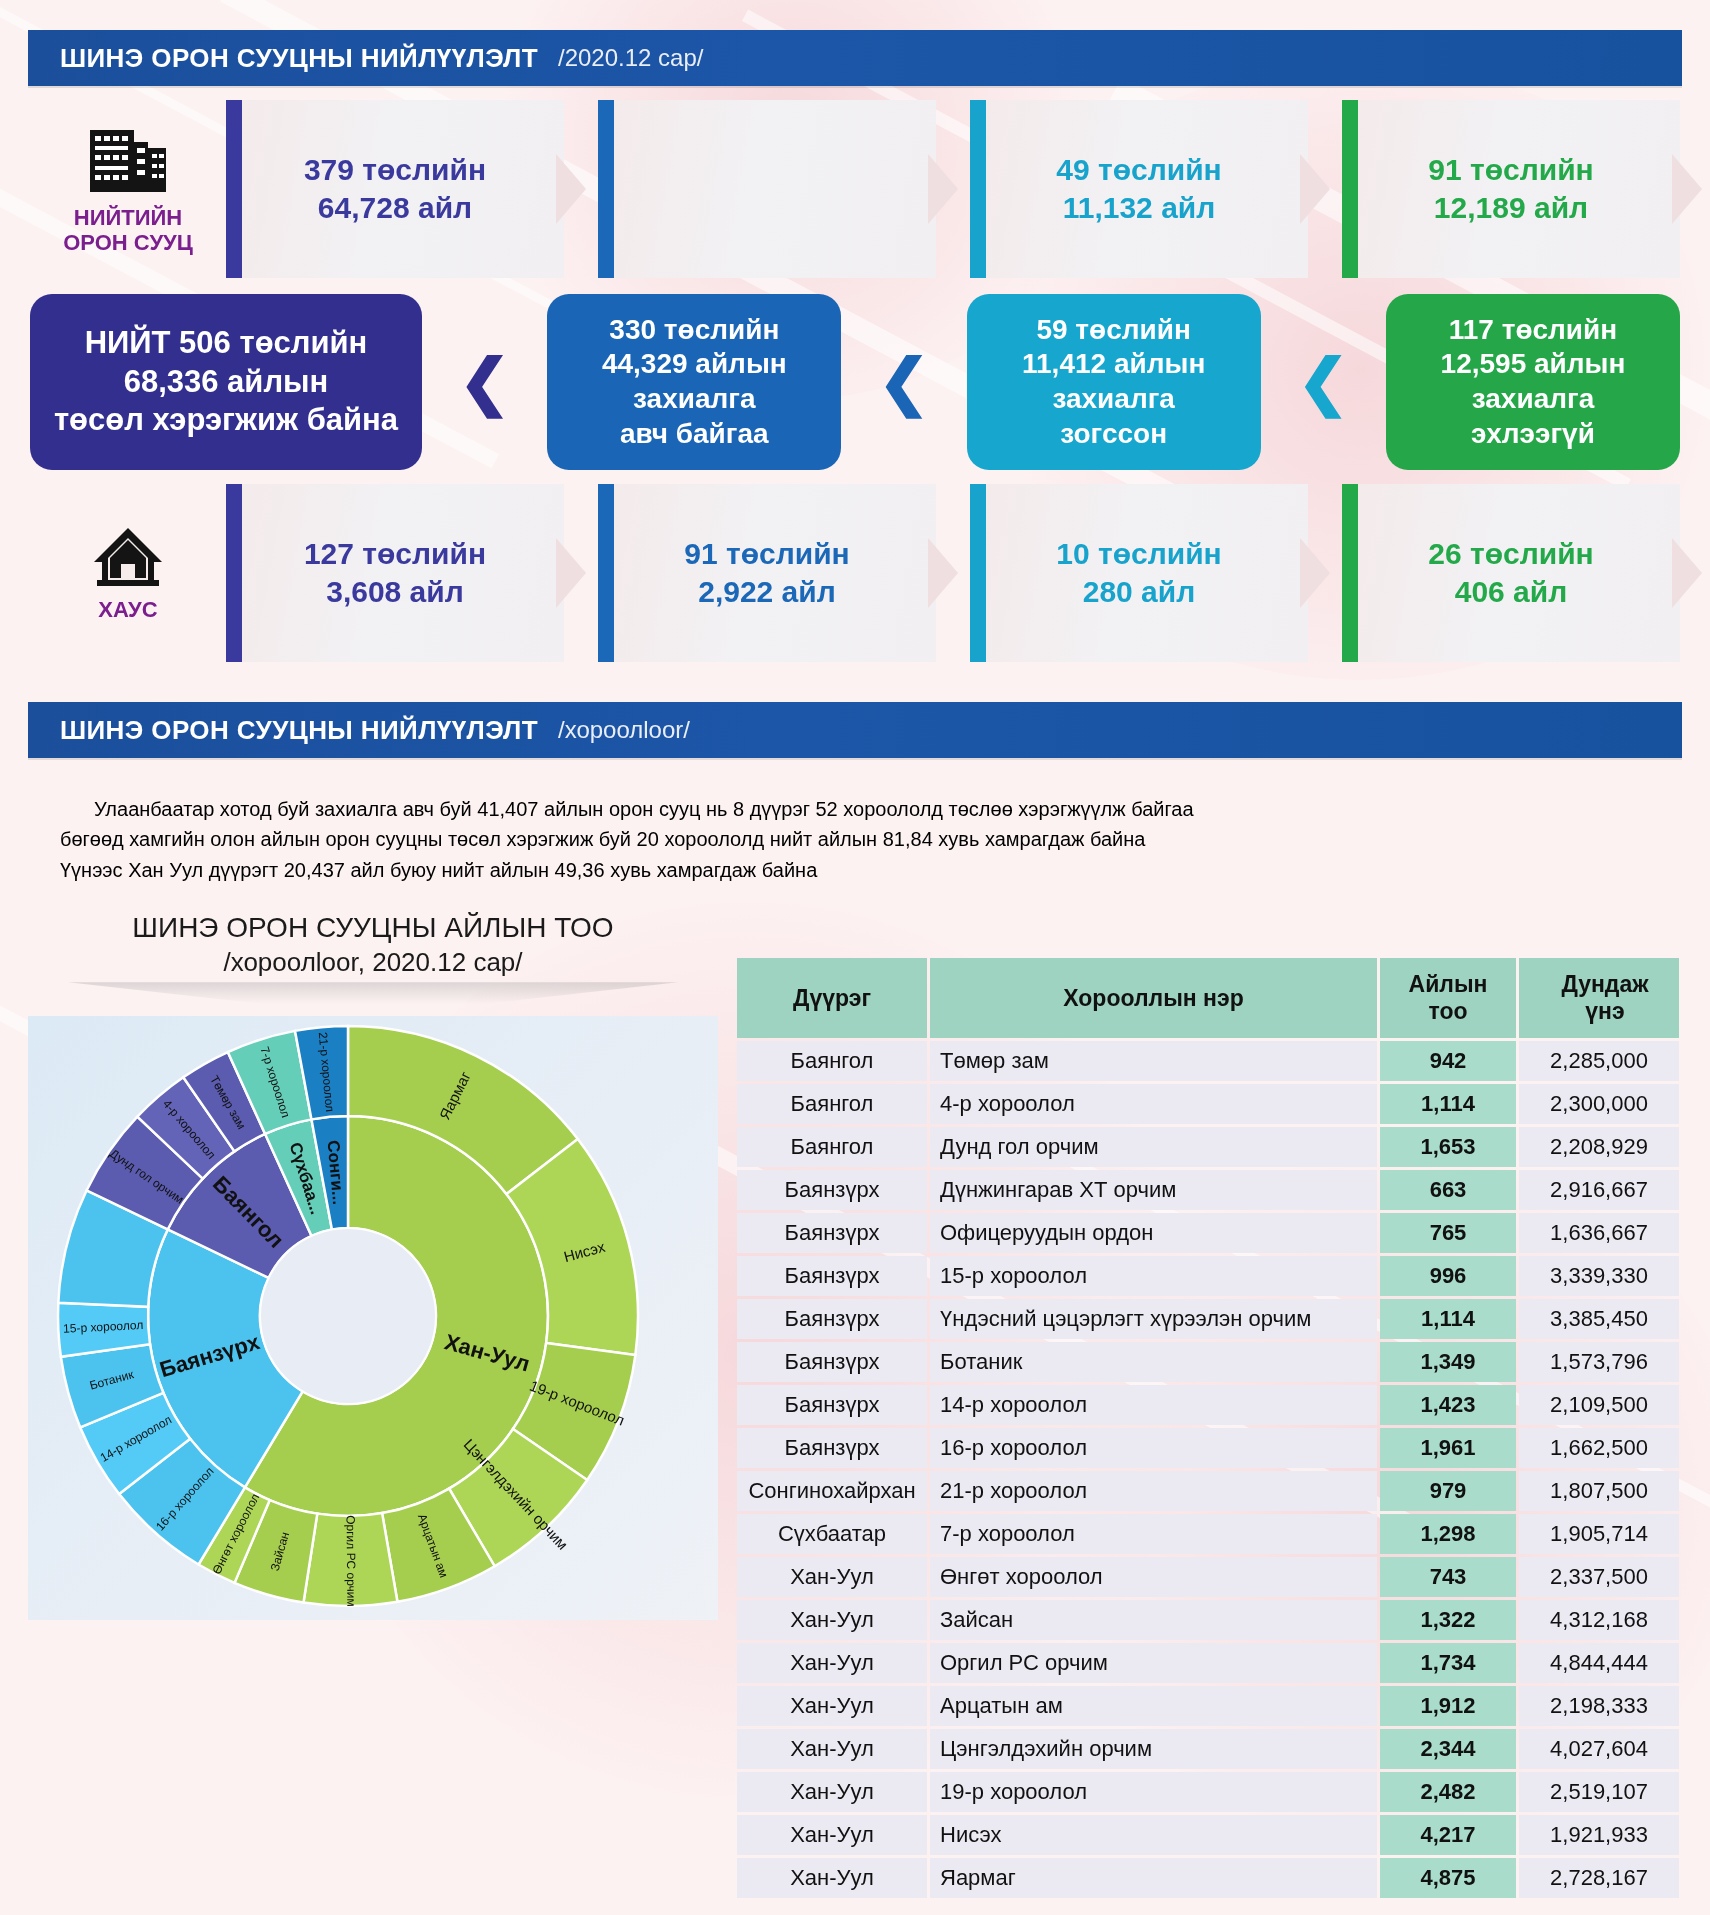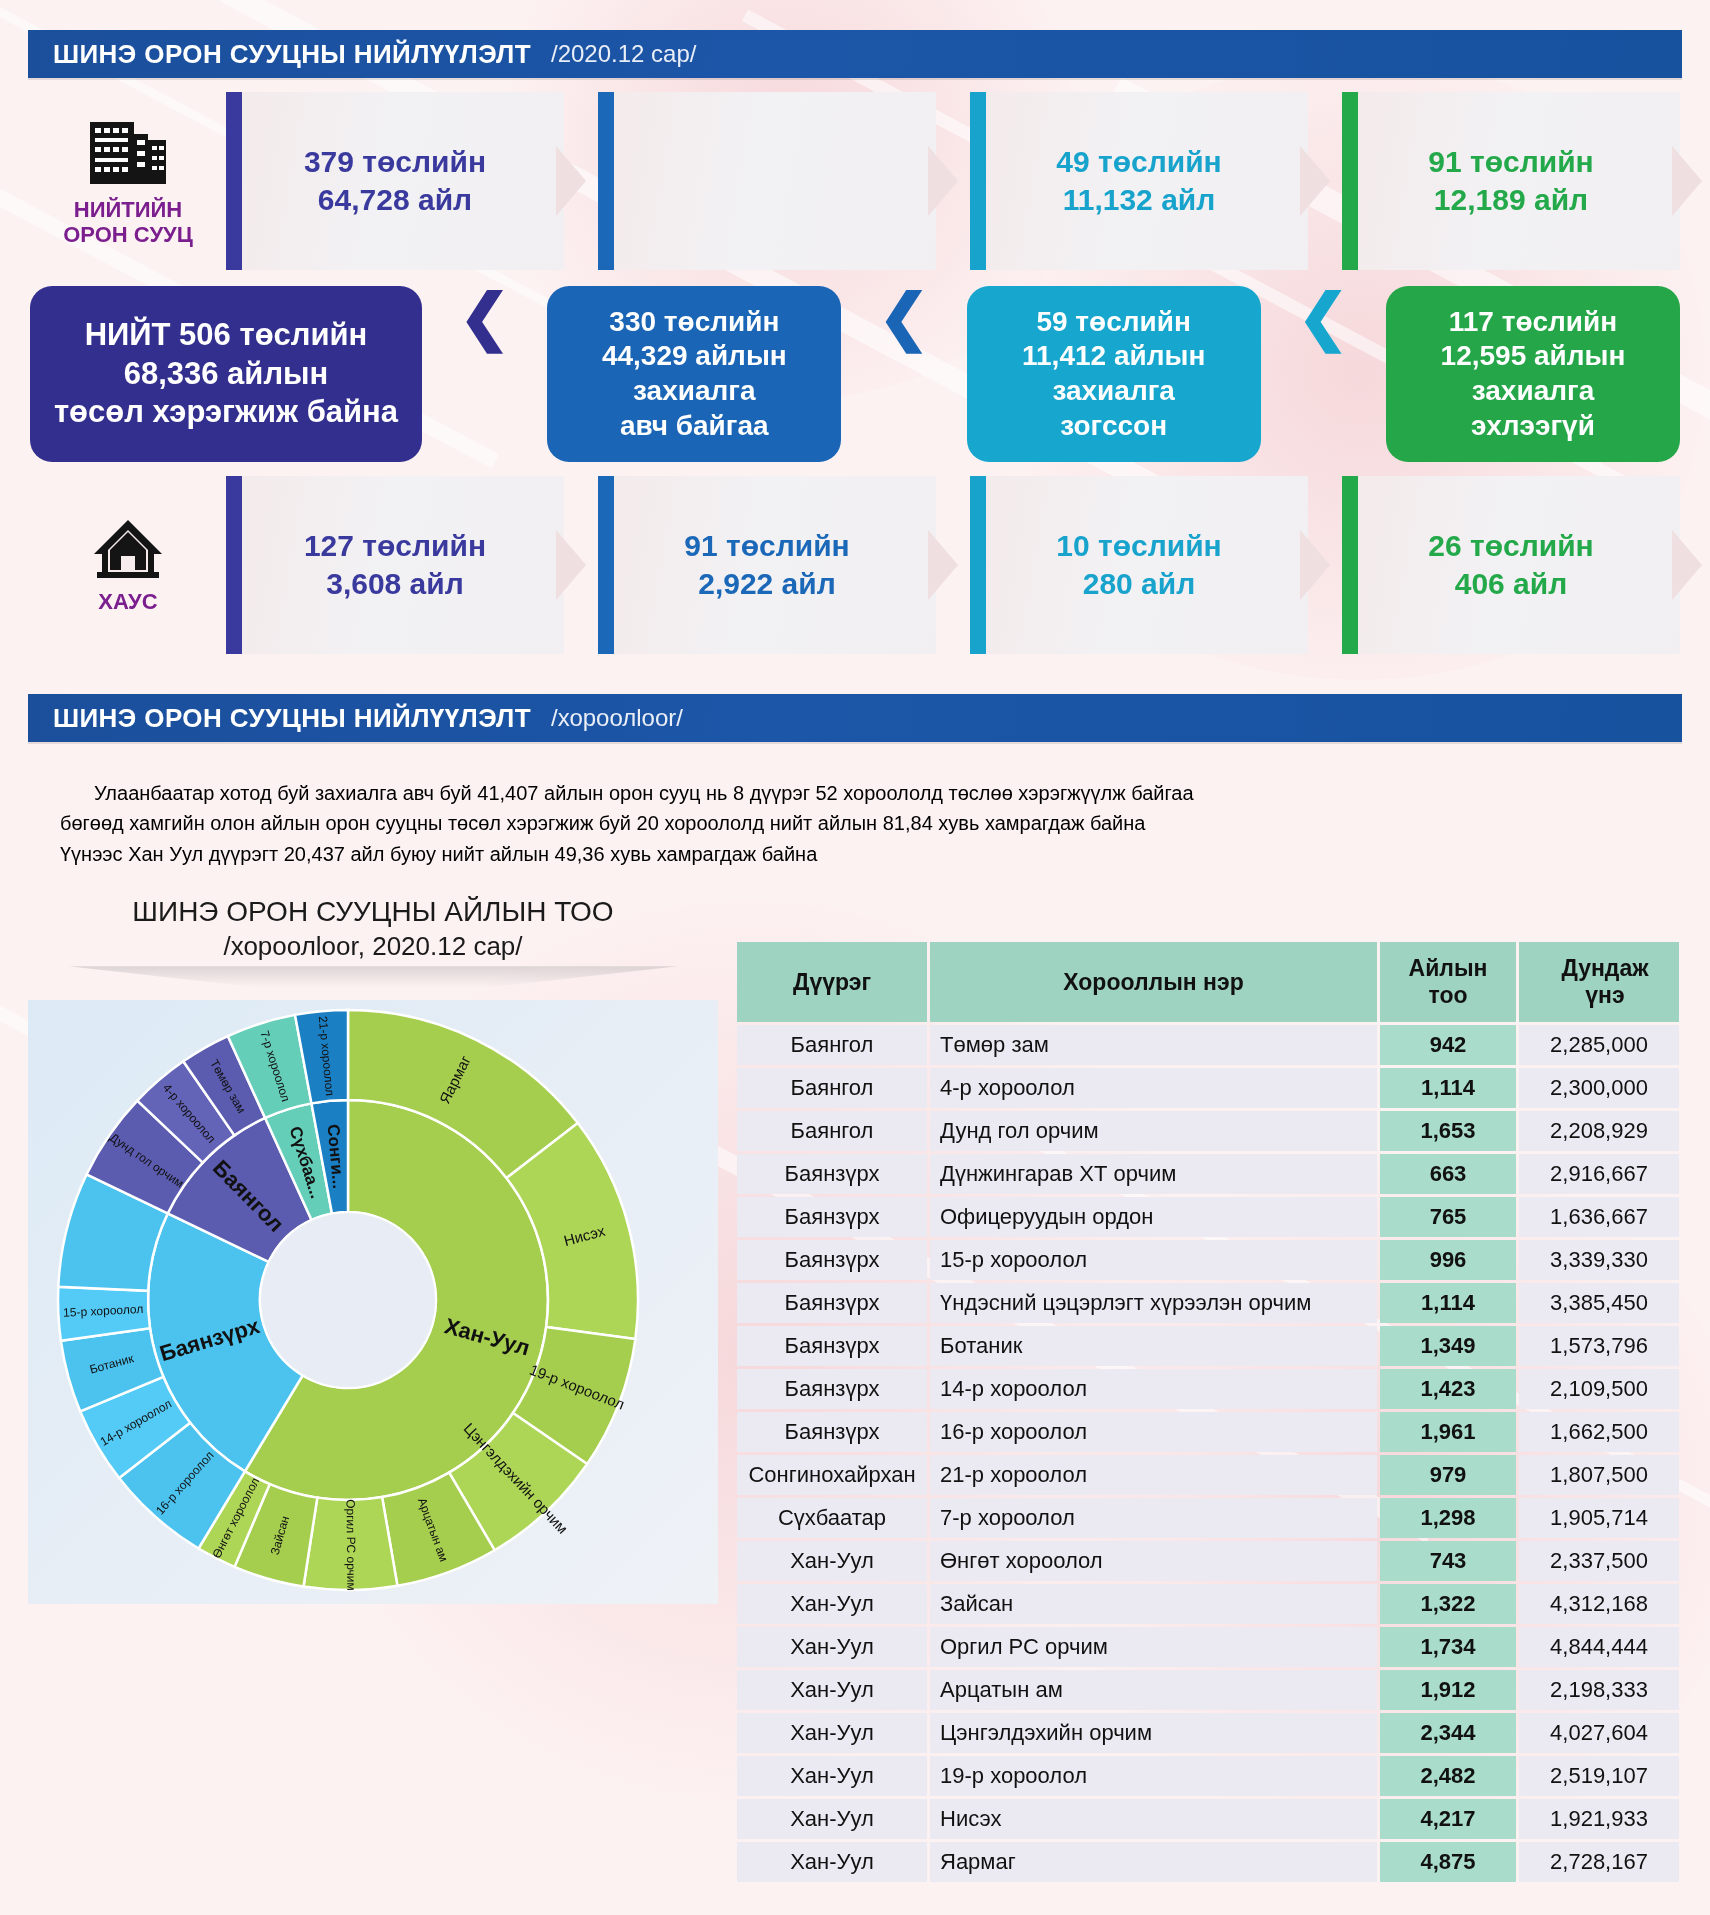--- a/index.html
+++ b/index.html
@@ -18,23 +18,23 @@
   .bg-deco .blush {
     position: absolute; border-radius: 50%;
     background: radial-gradient(circle, rgba(240,195,200,0.55) 0%, rgba(250,225,228,0.10) 70%, rgba(255,255,255,0) 72%);
   }
   .page { position: relative; z-index: 2; }
 
   
   .title-bar {
     background: linear-gradient(95deg,#1b4f9c 0%, #1c56a8 45%, #17529f 100%);
     margin: 0 28px;
-    height: 48px;
+    height: 56px;
     display: flex; align-items: center;
-    padding-left: 25px;
+    padding-left: 32px;
     box-shadow: 0 2px 0 rgba(0,0,0,0.10);
   }
   .title-bar .main {
     color: #ffffff; font-weight: bold; font-size: 26px;
     letter-spacing: 0.4px;
   }
   .title-bar .sub {
     color: #e9eef7; font-size: 24px; font-weight: normal; margin-left: 20px;
   }
   #header-bar { margin-top: 30px; }
@@ -63,21 +63,21 @@
     position: absolute; right: -34px; top: 50%; transform: translateY(-50%);
     width: 42px; height: 70px;
   }
   .stat-cell .txt {
     position: relative; z-index: 3; text-align: center;
     font-weight: bold; font-size: 30px; line-height: 1.28;
   }
   .stat-cell .txt span { display: block; }
 
   
-  .pill-row { display: flex; align-items: flex-start; padding: 0 30px; margin-top: 16px; gap: 4px; }
+  .pill-row { display: flex; align-items: center; padding: 0 30px; margin-top: 16px; gap: 4px; }
   .pill {
     border-radius: 22px; color: #fff; font-weight: bold;
     display: flex; align-items: center; justify-content: center;
     text-align: center; line-height: 1.24;
     padding: 12px 14px;
     height: 176px;
   }
   .pill.big { flex: 0 0 392px; font-size: 31px; }
   .pill.sm { flex: 0 0 294px; font-size: 28px; }
   .arrow-sep {

